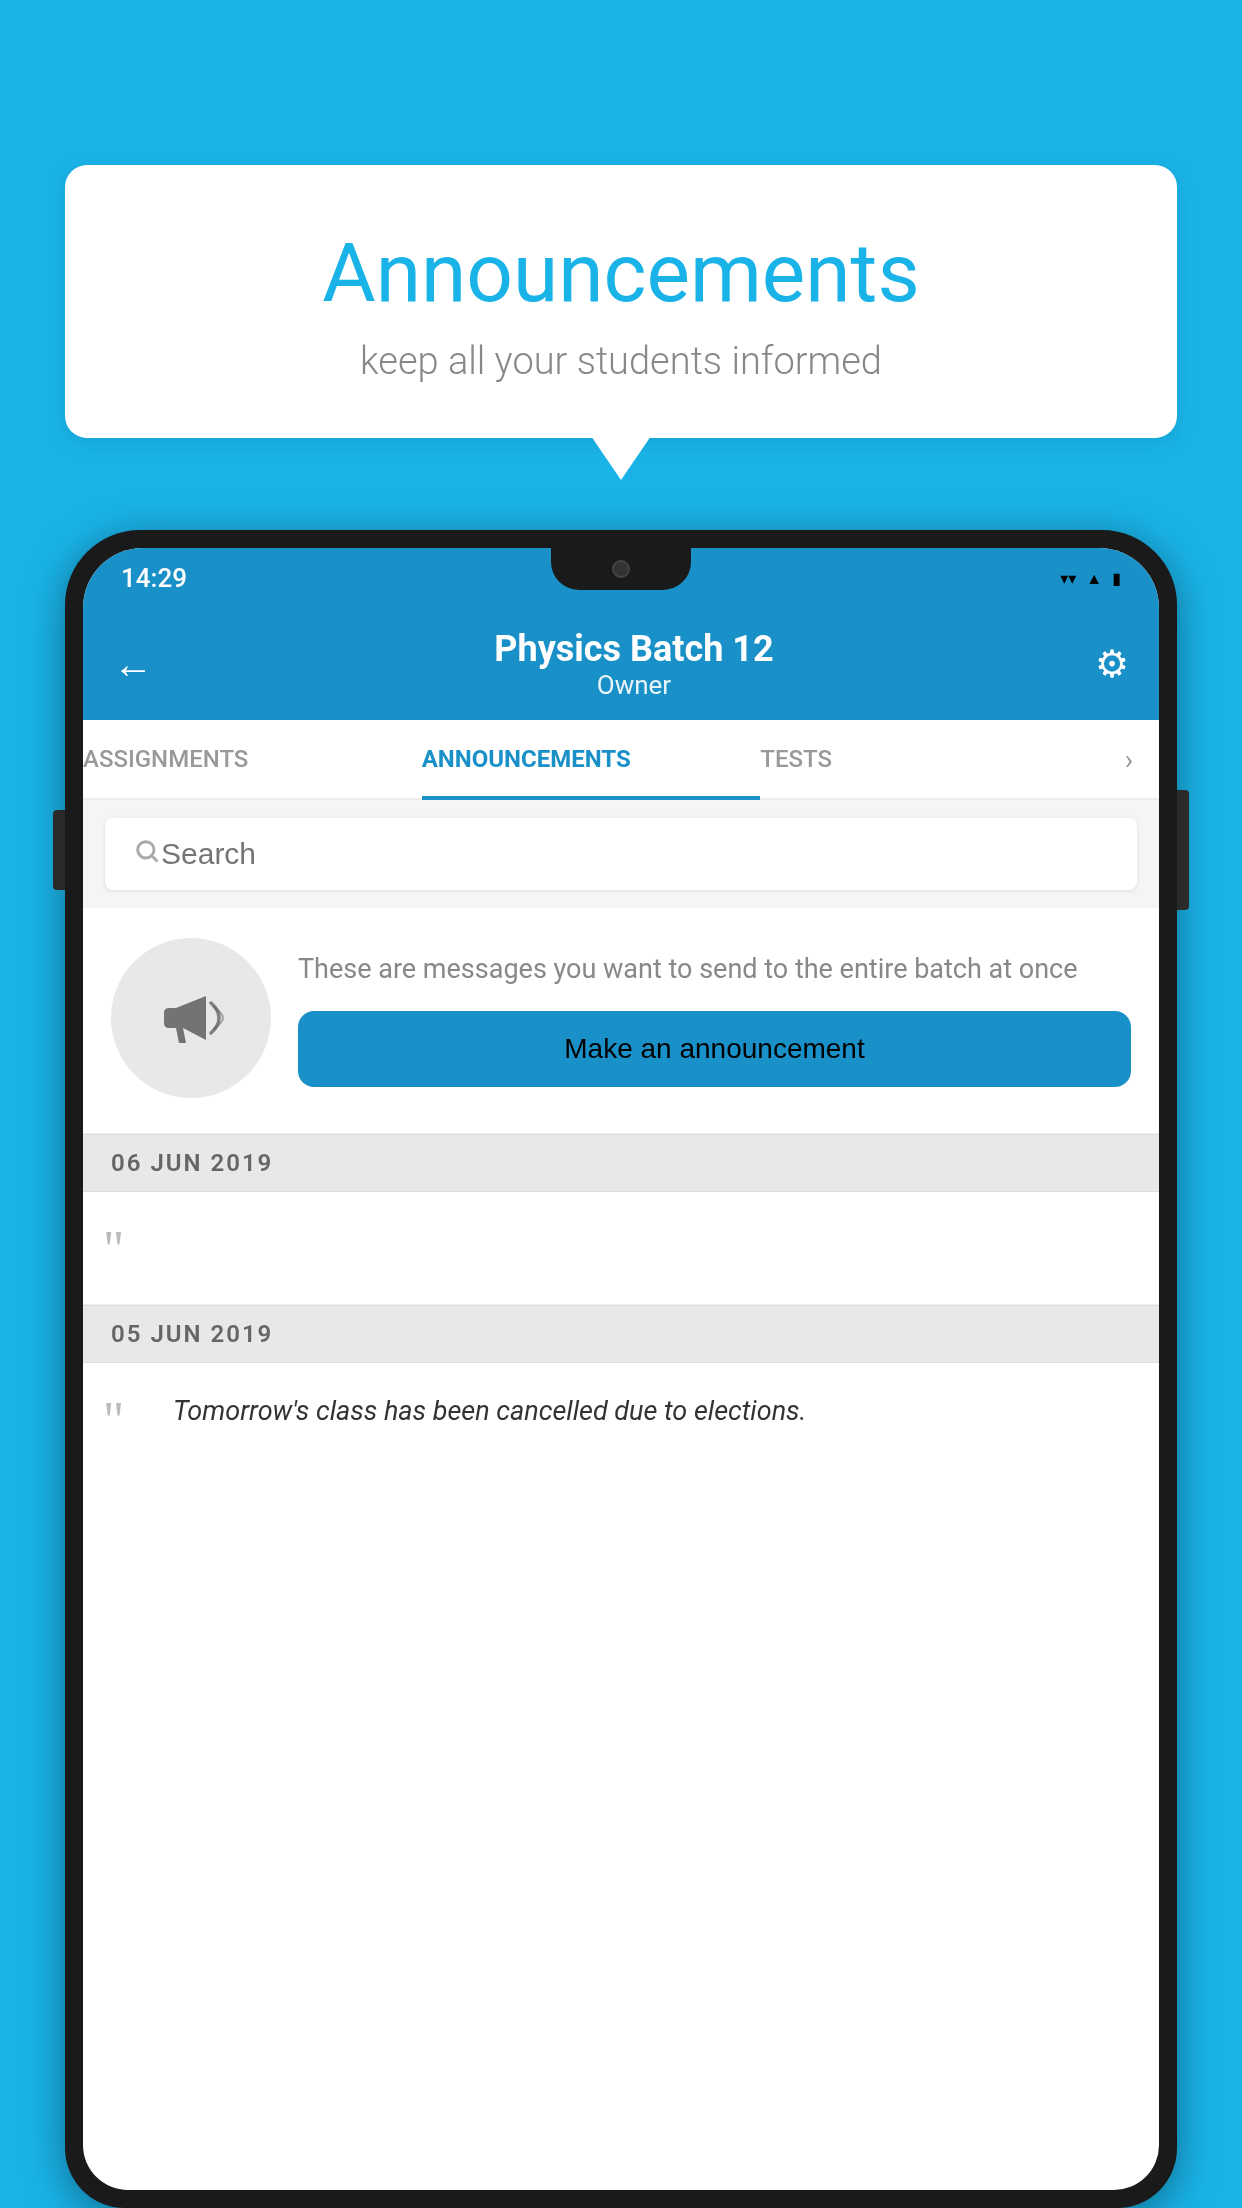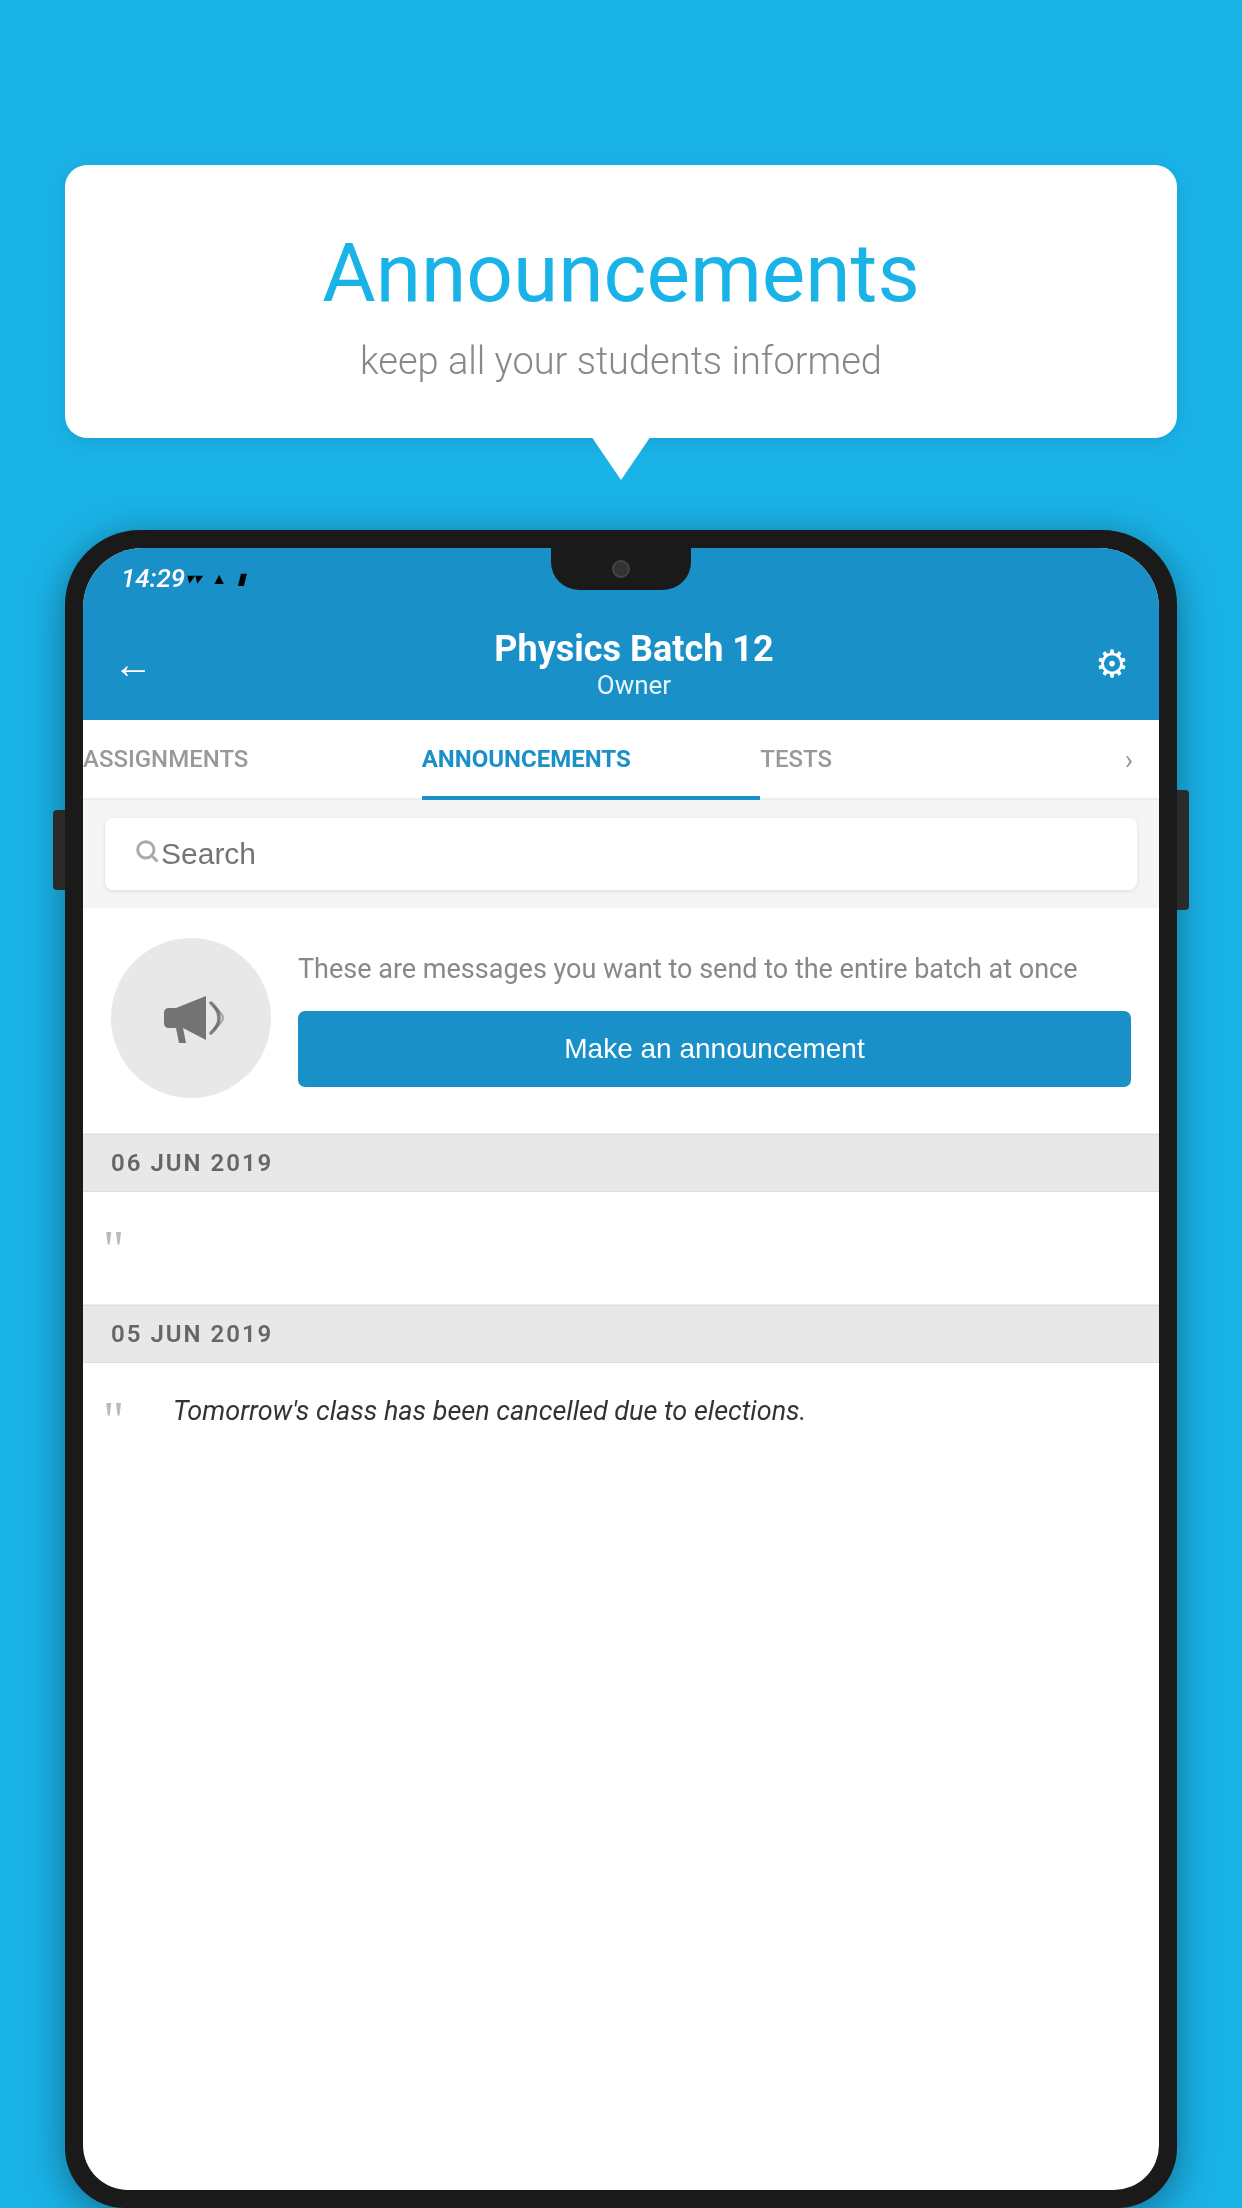--- a/index.html
+++ b/index.html
@@ -104,24 +104,23 @@
       height: 100%;
       position: relative;
     }
 
     
     .status-bar {
       background: #1a90c8;
       height: 60px;
       display: flex;
       align-items: center;
-      justify-content: flex-start;
+      justify-content: space-between;
       padding: 0 38px;
       position: relative;
-      font-style: italic;
     }
 
     
     .notch {
       position: absolute;
       top: 0;
       left: 50%;
       transform: translateX(-50%);
       width: 140px;
       height: 42px;
@@ -282,23 +281,23 @@
 
     .promo-text {
       color: #888;
       font-size: 27px;
       line-height: 1.5;
       margin-bottom: 22px;
     }
 
     .make-announcement-btn {
       background: #1a90c8;
-      color: #ffffff;
+      color: #000000;
       border: none;
-      border-radius: 7px;
+      border-radius: 16px;
       padding: 22px 20px;
       font-size: 28px;
       font-weight: 500;
       cursor: pointer;
       width: 100%;
     }
 
     
     .date-separator {
       background: #e8e8e8;

